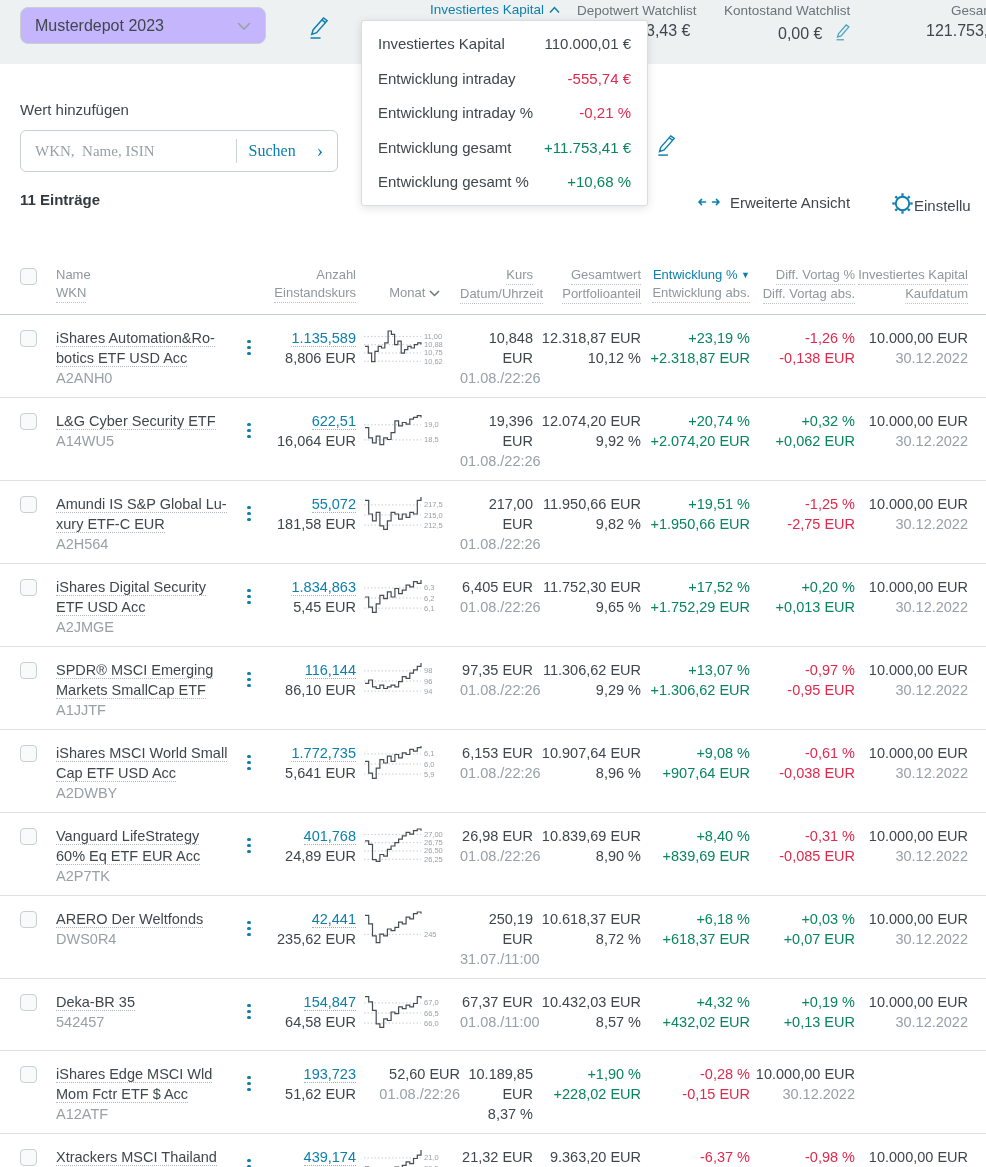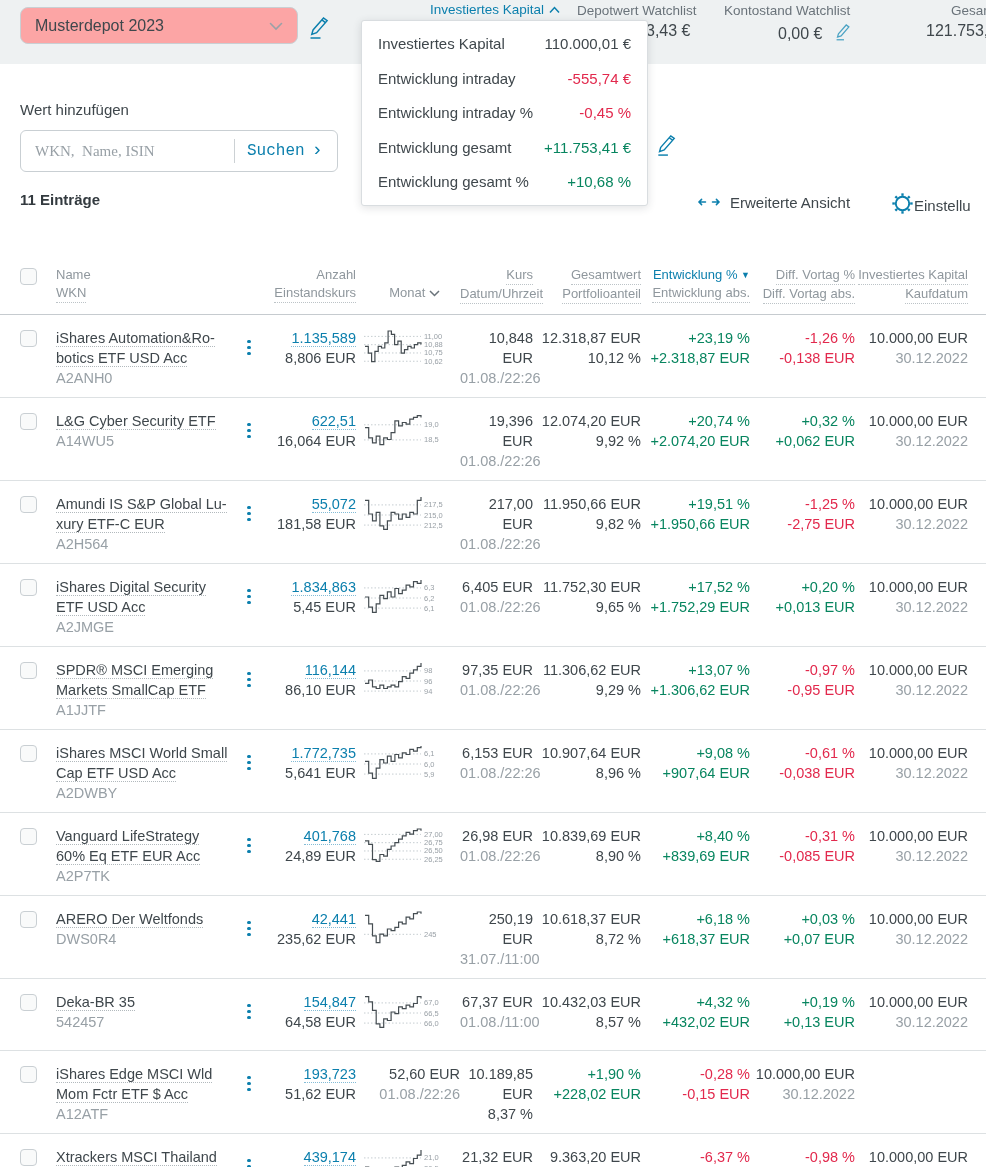--- a/index.html
+++ b/index.html
@@ -7,21 +7,21 @@
     --dark:#3f474c; --muted:#98a0a6; --band:#eef1f2;
     --border:#c9cfd3; --sep:#dde1e3; --hdr:#8f979d;
   }
   *{box-sizing:border-box;margin:0;padding:0}
   html,body{background:#fff}
   body{font-family:"Liberation Sans",sans-serif;color:var(--dark);width:986px;overflow:hidden}
   .page{position:relative;width:986px;height:1167px;overflow:hidden;background:#fff}
 
   
   .topband{position:absolute;left:0;top:0;width:986px;height:64px;background:var(--band)}
-  .depot-select{position:absolute;left:20px;top:7px;width:278px;height:37px;background:#fca5a5;
+  .depot-select{position:absolute;left:20px;top:7px;width:246px;height:37px;background:#c4b5fd;
     border:1px solid var(--border);border-radius:8px;display:flex;align-items:center;
     padding:0 14px;font-size:16px;color:var(--dark);cursor:pointer}
   .depot-select .chev{margin-left:auto}
   .icon-btn{position:absolute;cursor:pointer;background:none;border:none}
   .metric-label{position:absolute;top:3px;font-size:13.5px;color:#6a737a;white-space:nowrap}
   .metric-value{position:absolute;top:22px;font-size:16px;color:var(--dark);white-space:nowrap}
   .metrics-toggle{position:absolute;left:430px;top:2px;font-size:13.5px;color:var(--blue);
     cursor:pointer;display:flex;align-items:center;gap:5px;white-space:nowrap}
 
   
@@ -34,22 +34,22 @@
   .pencil-mid{position:absolute;left:654px;top:132px;z-index:2}
 
   
   .add-label{position:absolute;left:20px;top:101px;font-size:15px;color:var(--dark)}
   .searchbox{position:absolute;left:20px;top:130px;width:318px;height:42px;background:#fff;
     border:1px solid var(--border);border-radius:6px;display:flex;align-items:center}
   .searchbox input{flex:1;border:none;outline:none;font-family:Liberation Serif, serif;font-size:15px;
     color:var(--dark);padding:0 10px 0 14px;min-width:0;background:transparent}
   .searchbox input::placeholder{color:var(--muted)}
   .search-divider{width:1px;height:24px;background:#ccd1d4}
-  .search-btn{display:flex;align-items:center;gap:7px;border:none;background:none;cursor:pointer;
-    font-family:Liberation Mono, monospace;font-size:16px;color:var(--blue);padding:0 14px 0 12px}
+  .search-btn{display:flex;align-items:center;gap:21px;border:none;background:none;cursor:pointer;
+    font-family:Liberation Serif, serif;font-size:16px;color:var(--blue);padding:0 14px 0 12px}
   .search-btn .gt{font-size:19px;line-height:1;transform:translateY(-1px)}
 
   
   .entries{position:absolute;left:20px;top:191px;font-size:15px;font-weight:bold;color:#333a3f}
   .ext-view{position:absolute;left:697px;top:194px;display:flex;align-items:center;gap:9px;
     font-size:15px;color:var(--dark);cursor:pointer;white-space:nowrap}
   .settings{position:absolute;left:891px;top:192px;display:flex;align-items:center;
     font-size:15px;color:var(--dark);cursor:pointer;white-space:nowrap}
 
   
@@ -137,21 +137,21 @@
     <span class="dd-val neutral">110.000,01 €</span>
   </div>
 
   <div class="dd-row">
     <span>Entwicklung intraday</span>
     <span class="dd-val negative">-555,74 €</span>
   </div>
 
   <div class="dd-row">
     <span>Entwicklung intraday %</span>
-    <span class="dd-val negative">-0,45 %</span>
+    <span class="dd-val negative">-0,21 %</span>
   </div>
 
   <div class="dd-row">
     <span>Entwicklung gesamt</span>
     <span class="dd-val positive">+11.753,41 €</span>
   </div>
 
   <div class="dd-row">
     <span>Entwicklung gesamt %</span>
     <span class="dd-val positive">+10,68 %</span>

